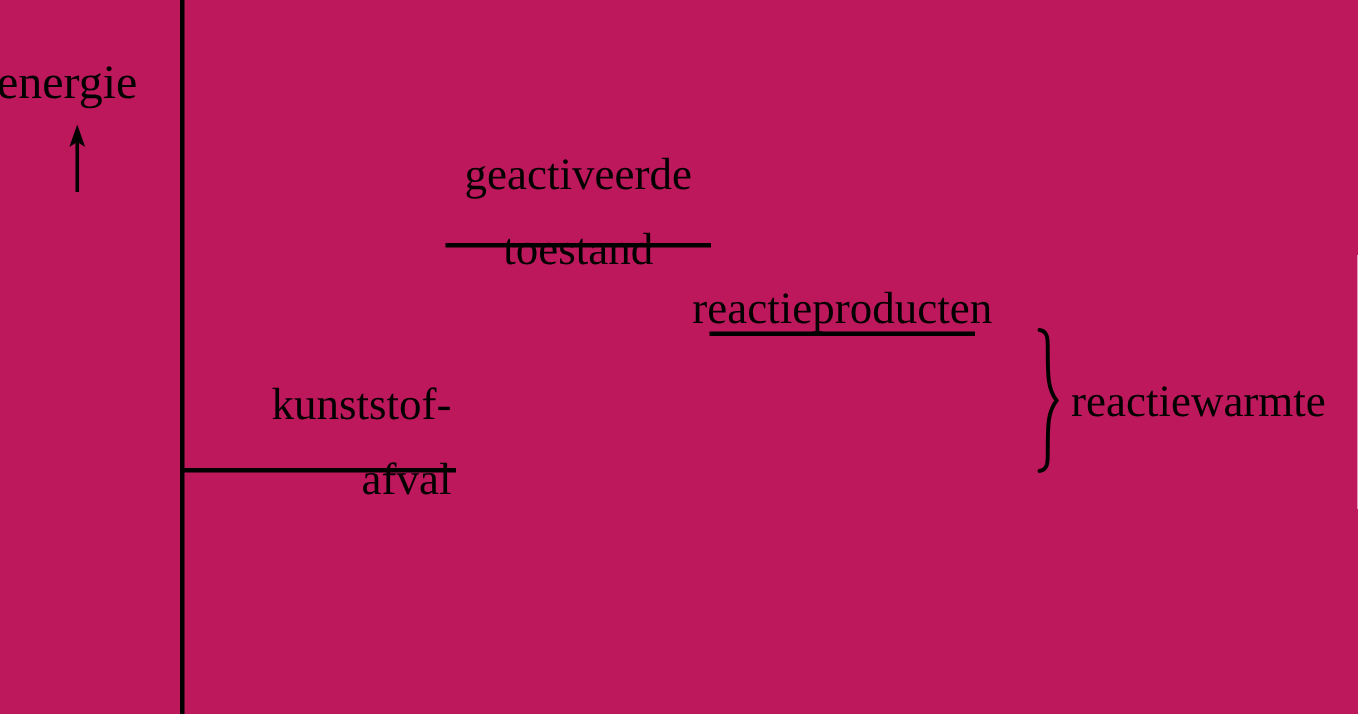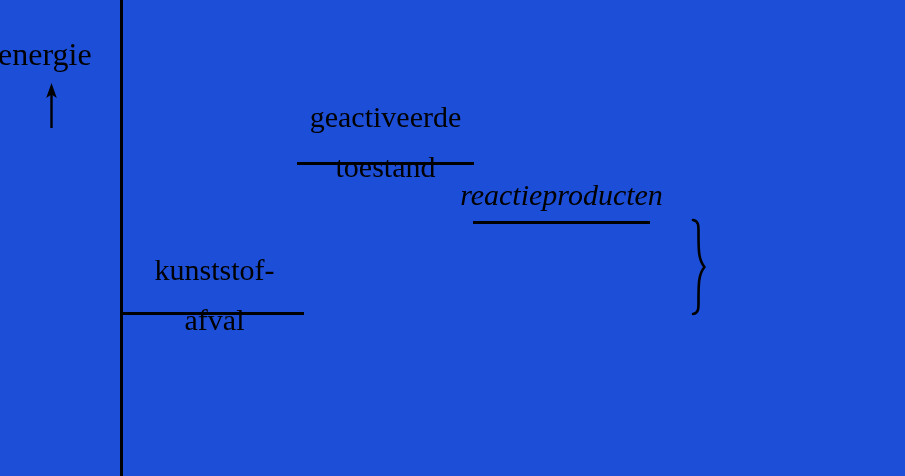--- a/index.html
+++ b/index.html
@@ -8,21 +8,21 @@
     background: #ffffff;
   }
   body {
     font-family: "Liberation Serif", "DejaVu Serif", serif;
     color: #000000;
   }
   #diagram {
     position: relative;
     width: 905px;
     height: 476px;
-    background: #1d4ed8;
+    background: #be185d;
     overflow: hidden;
   }
 
   
   .axis-line {
     position: absolute;
     background: #000000;
   }
   #energy-axis {
     left: 120px;
@@ -78,35 +78,35 @@
   }
 
   
   #level-products-line {
     left: 473px;
     top: 221px;
     width: 177px;
   }
   #level-products-label {
     left: 443px;
-    top: 170px;
+    top: 181px;
     width: 237px;
-    font-style: italic;
   }
 
   
   #level-reactants-line {
     left: 121px;
     top: 312px;
     width: 183px;
   }
   #level-reactants-label {
     left: 128px;
     top: 245px;
     width: 173px;
+    text-align: right;
   }
 
   
   #reaction-heat-brace {
     position: absolute;
     left: 686px;
     top: 218px;
     width: 24px;
     height: 98px;
   }
@@ -152,14 +152,15 @@
     <div class="level-line" id="level-reactants-line"></div>
   </div>
 
   <div id="reaction-heat-brace">
     <svg width="24" height="98" viewBox="0 0 24 98" aria-hidden="true">
       <path d="M7 2 C 13 3, 12.5 8, 12.5 16 C 12.5 32, 12.5 42, 18.5 49
                C 12.5 56, 12.5 66, 12.5 82 C 12.5 90, 13 95, 7 96" fill="none" stroke="#000000" stroke-width="2.6" stroke-linecap="round" stroke-linejoin="round"></path>
     </svg>
   </div>
 
+  <div id="reaction-heat-label">reactiewarmte</div>
 
 </div>
 
 </body></html>

